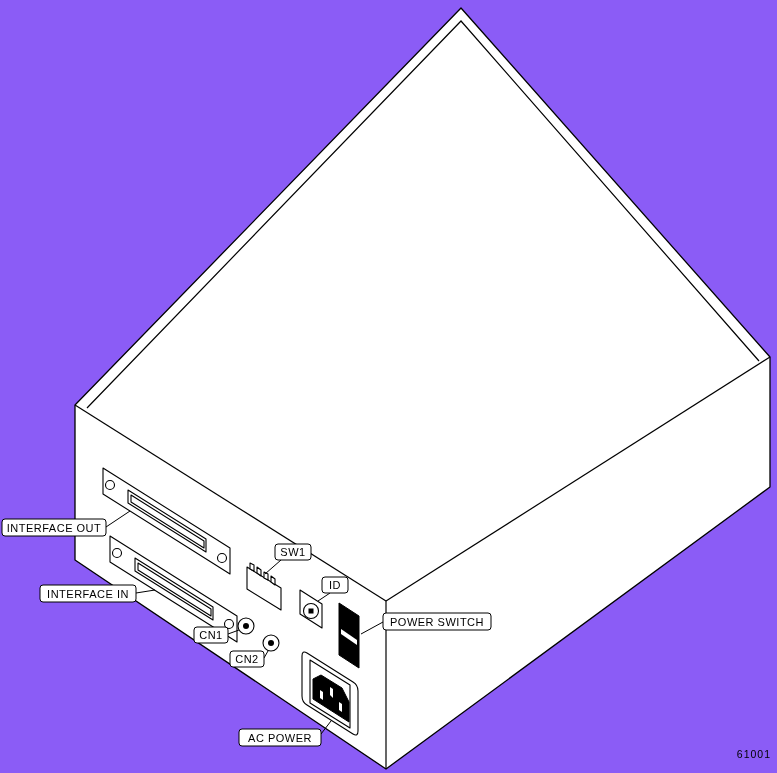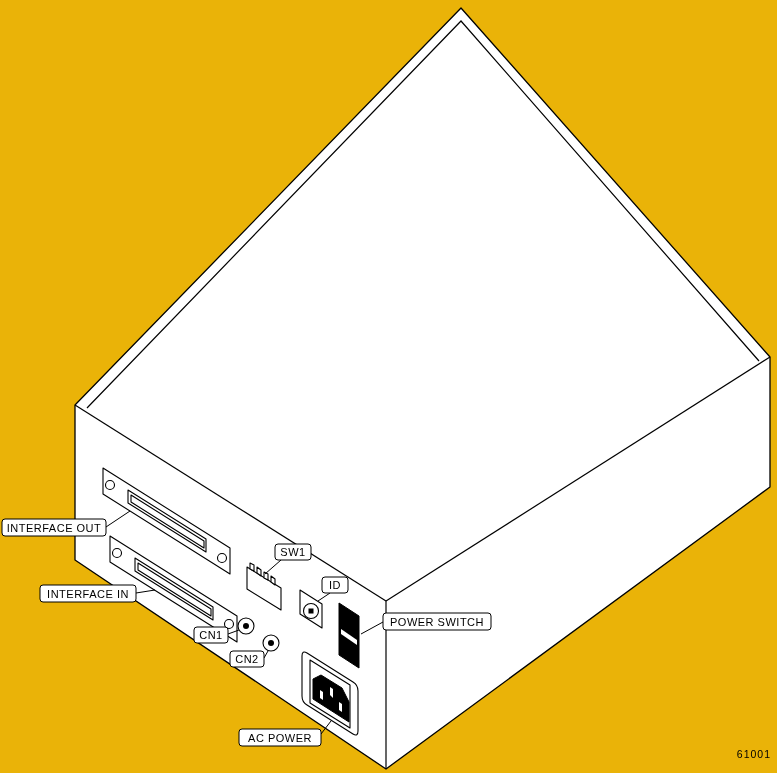--- a/index.html
+++ b/index.html
@@ -4,21 +4,21 @@
 <style>
   html, body {
     margin: 0;
     padding: 0;
     background: #ffffff;
   }
   .stage {
     position: relative;
     width: 777px;
     height: 773px;
-    background: #eab308;
+    background: #8b5cf6;
     font-family: "Liberation Sans", sans-serif;
   }
   svg { display: block; }
   .outline   { fill: #ffffff; stroke: #000000; stroke-width: 1.3; stroke-linejoin: round; }
   .edge      { fill: none;    stroke: #000000; stroke-width: 1.2; }
   .part      { fill: #ffffff; stroke: #000000; stroke-width: 1.1; stroke-linejoin: round; }
   .part-fill { fill: #000000; stroke: #000000; stroke-width: 1;   stroke-linejoin: round; }
   .part-white{ fill: #ffffff; stroke: none; }
   .hole      { fill: #ffffff; stroke: #000000; stroke-width: 1.1; }
   .dot       { fill: #000000; stroke: none; }

